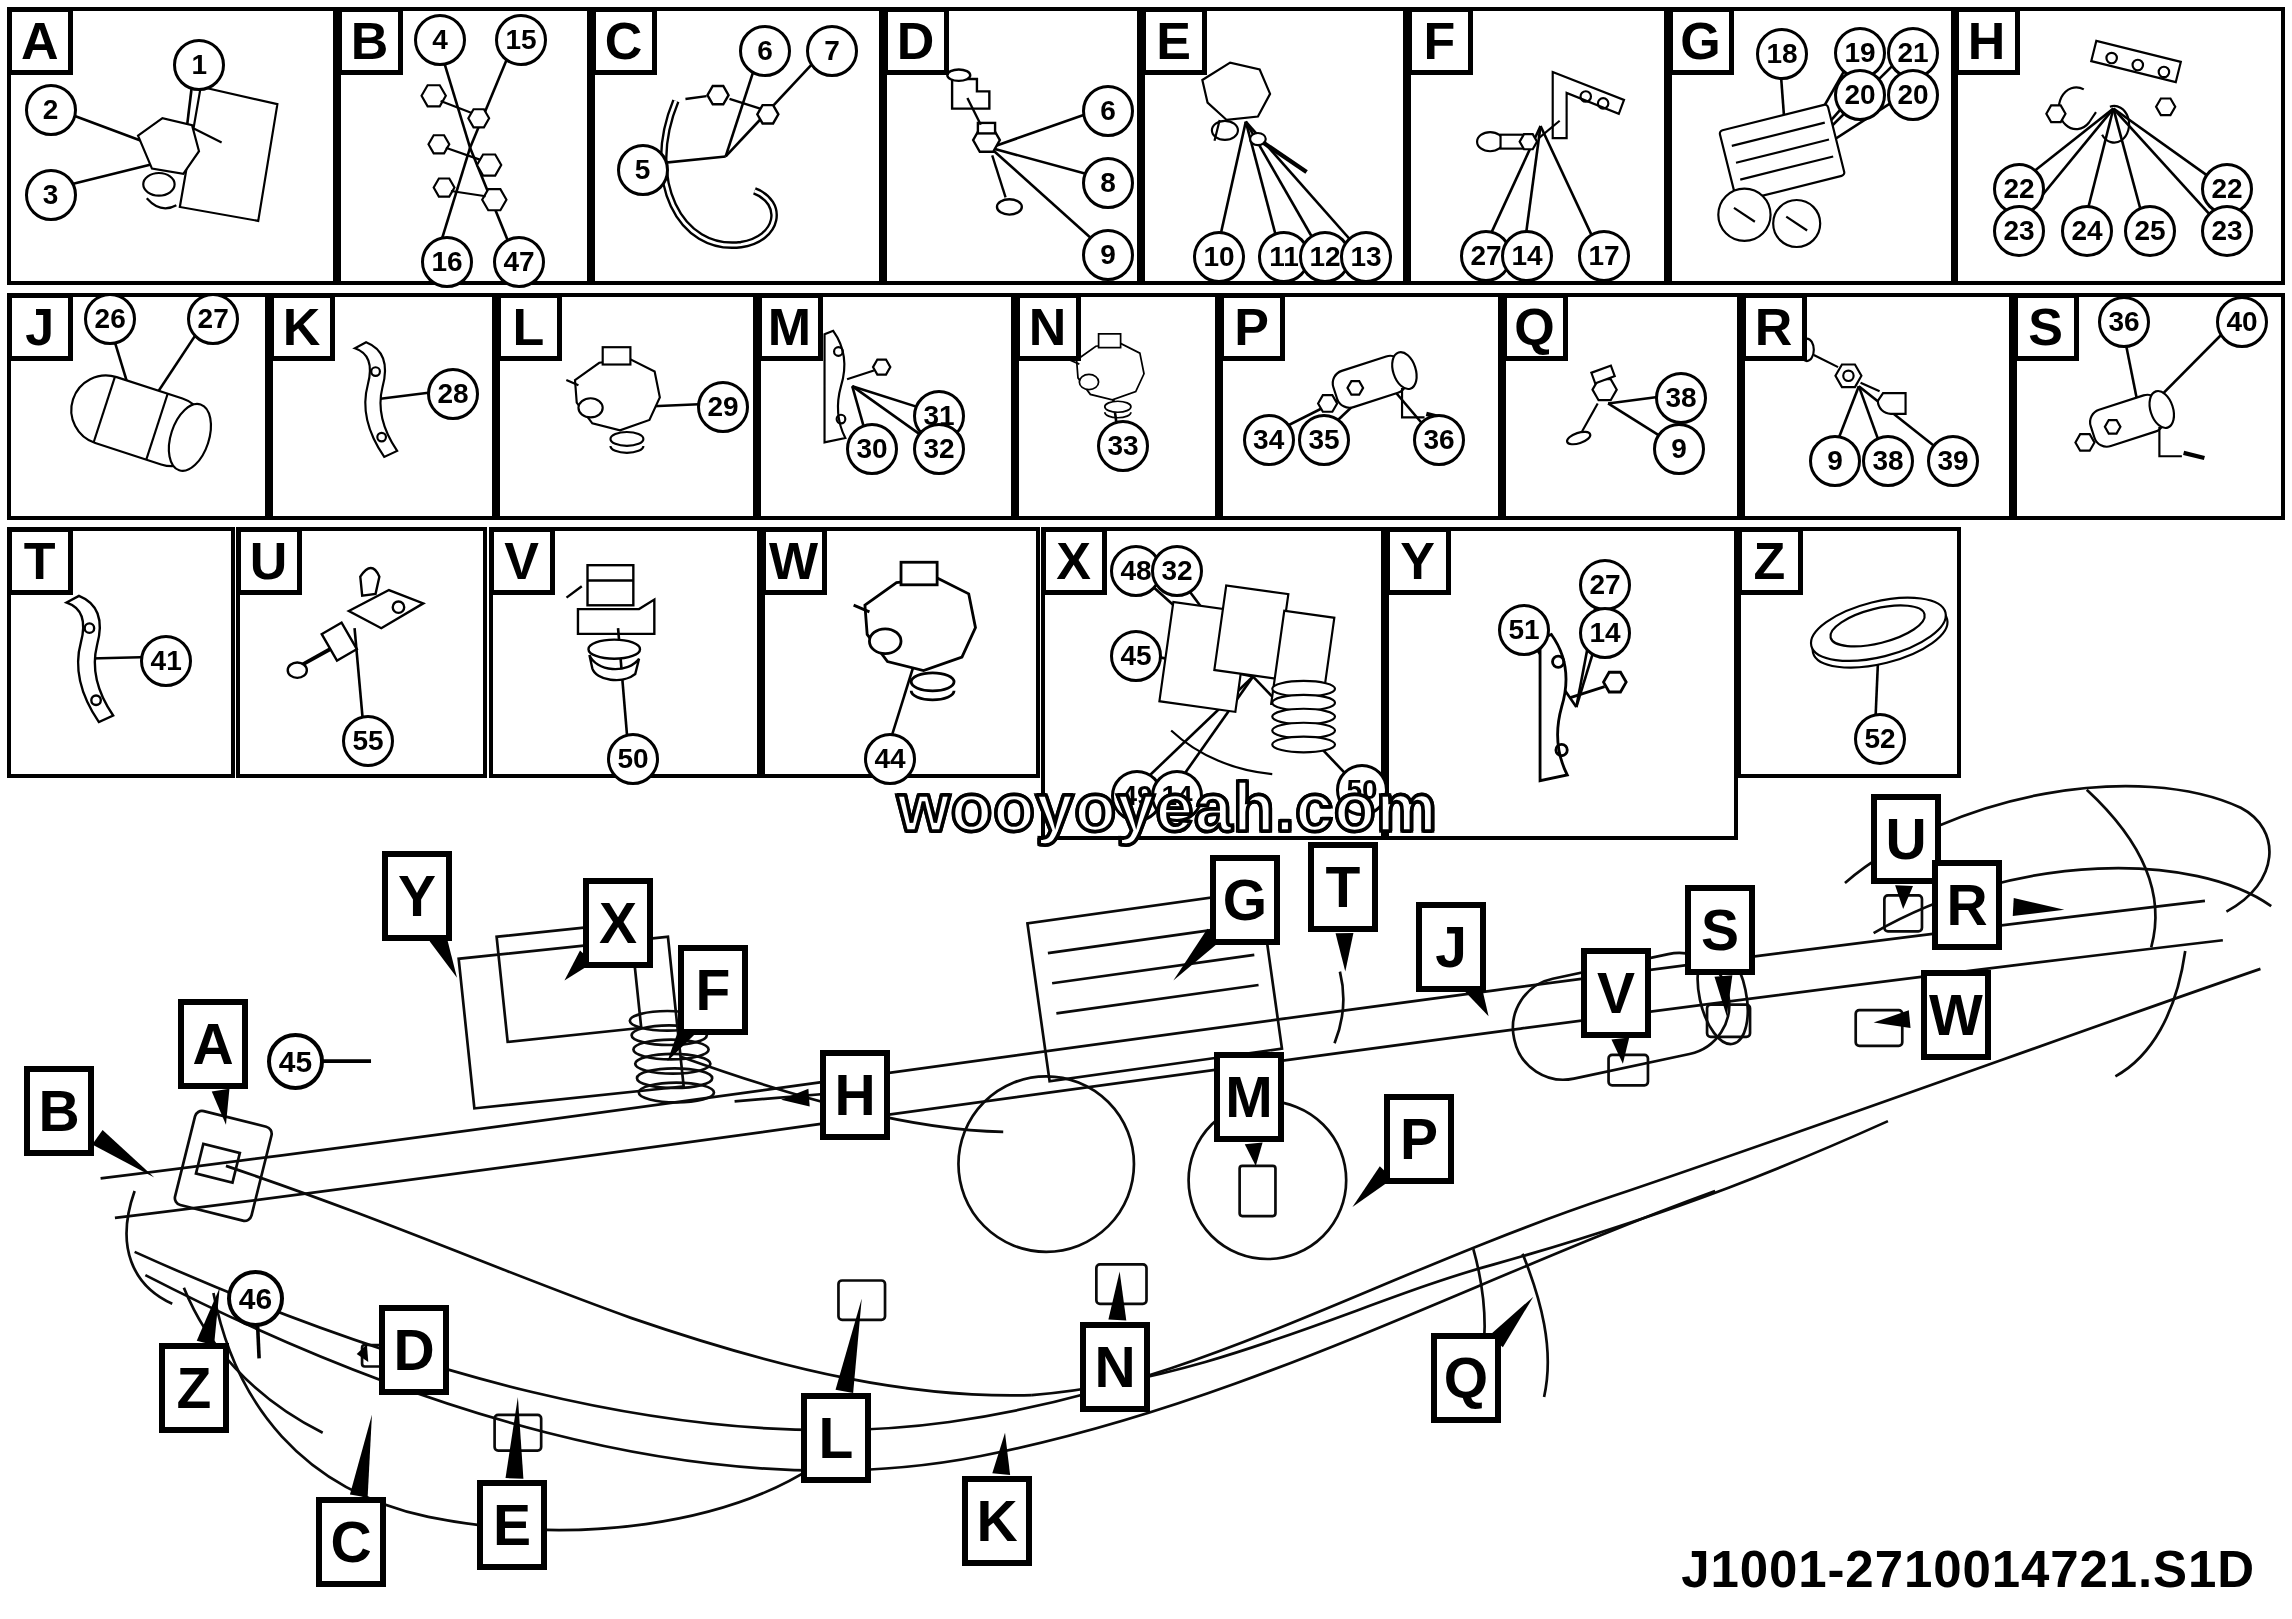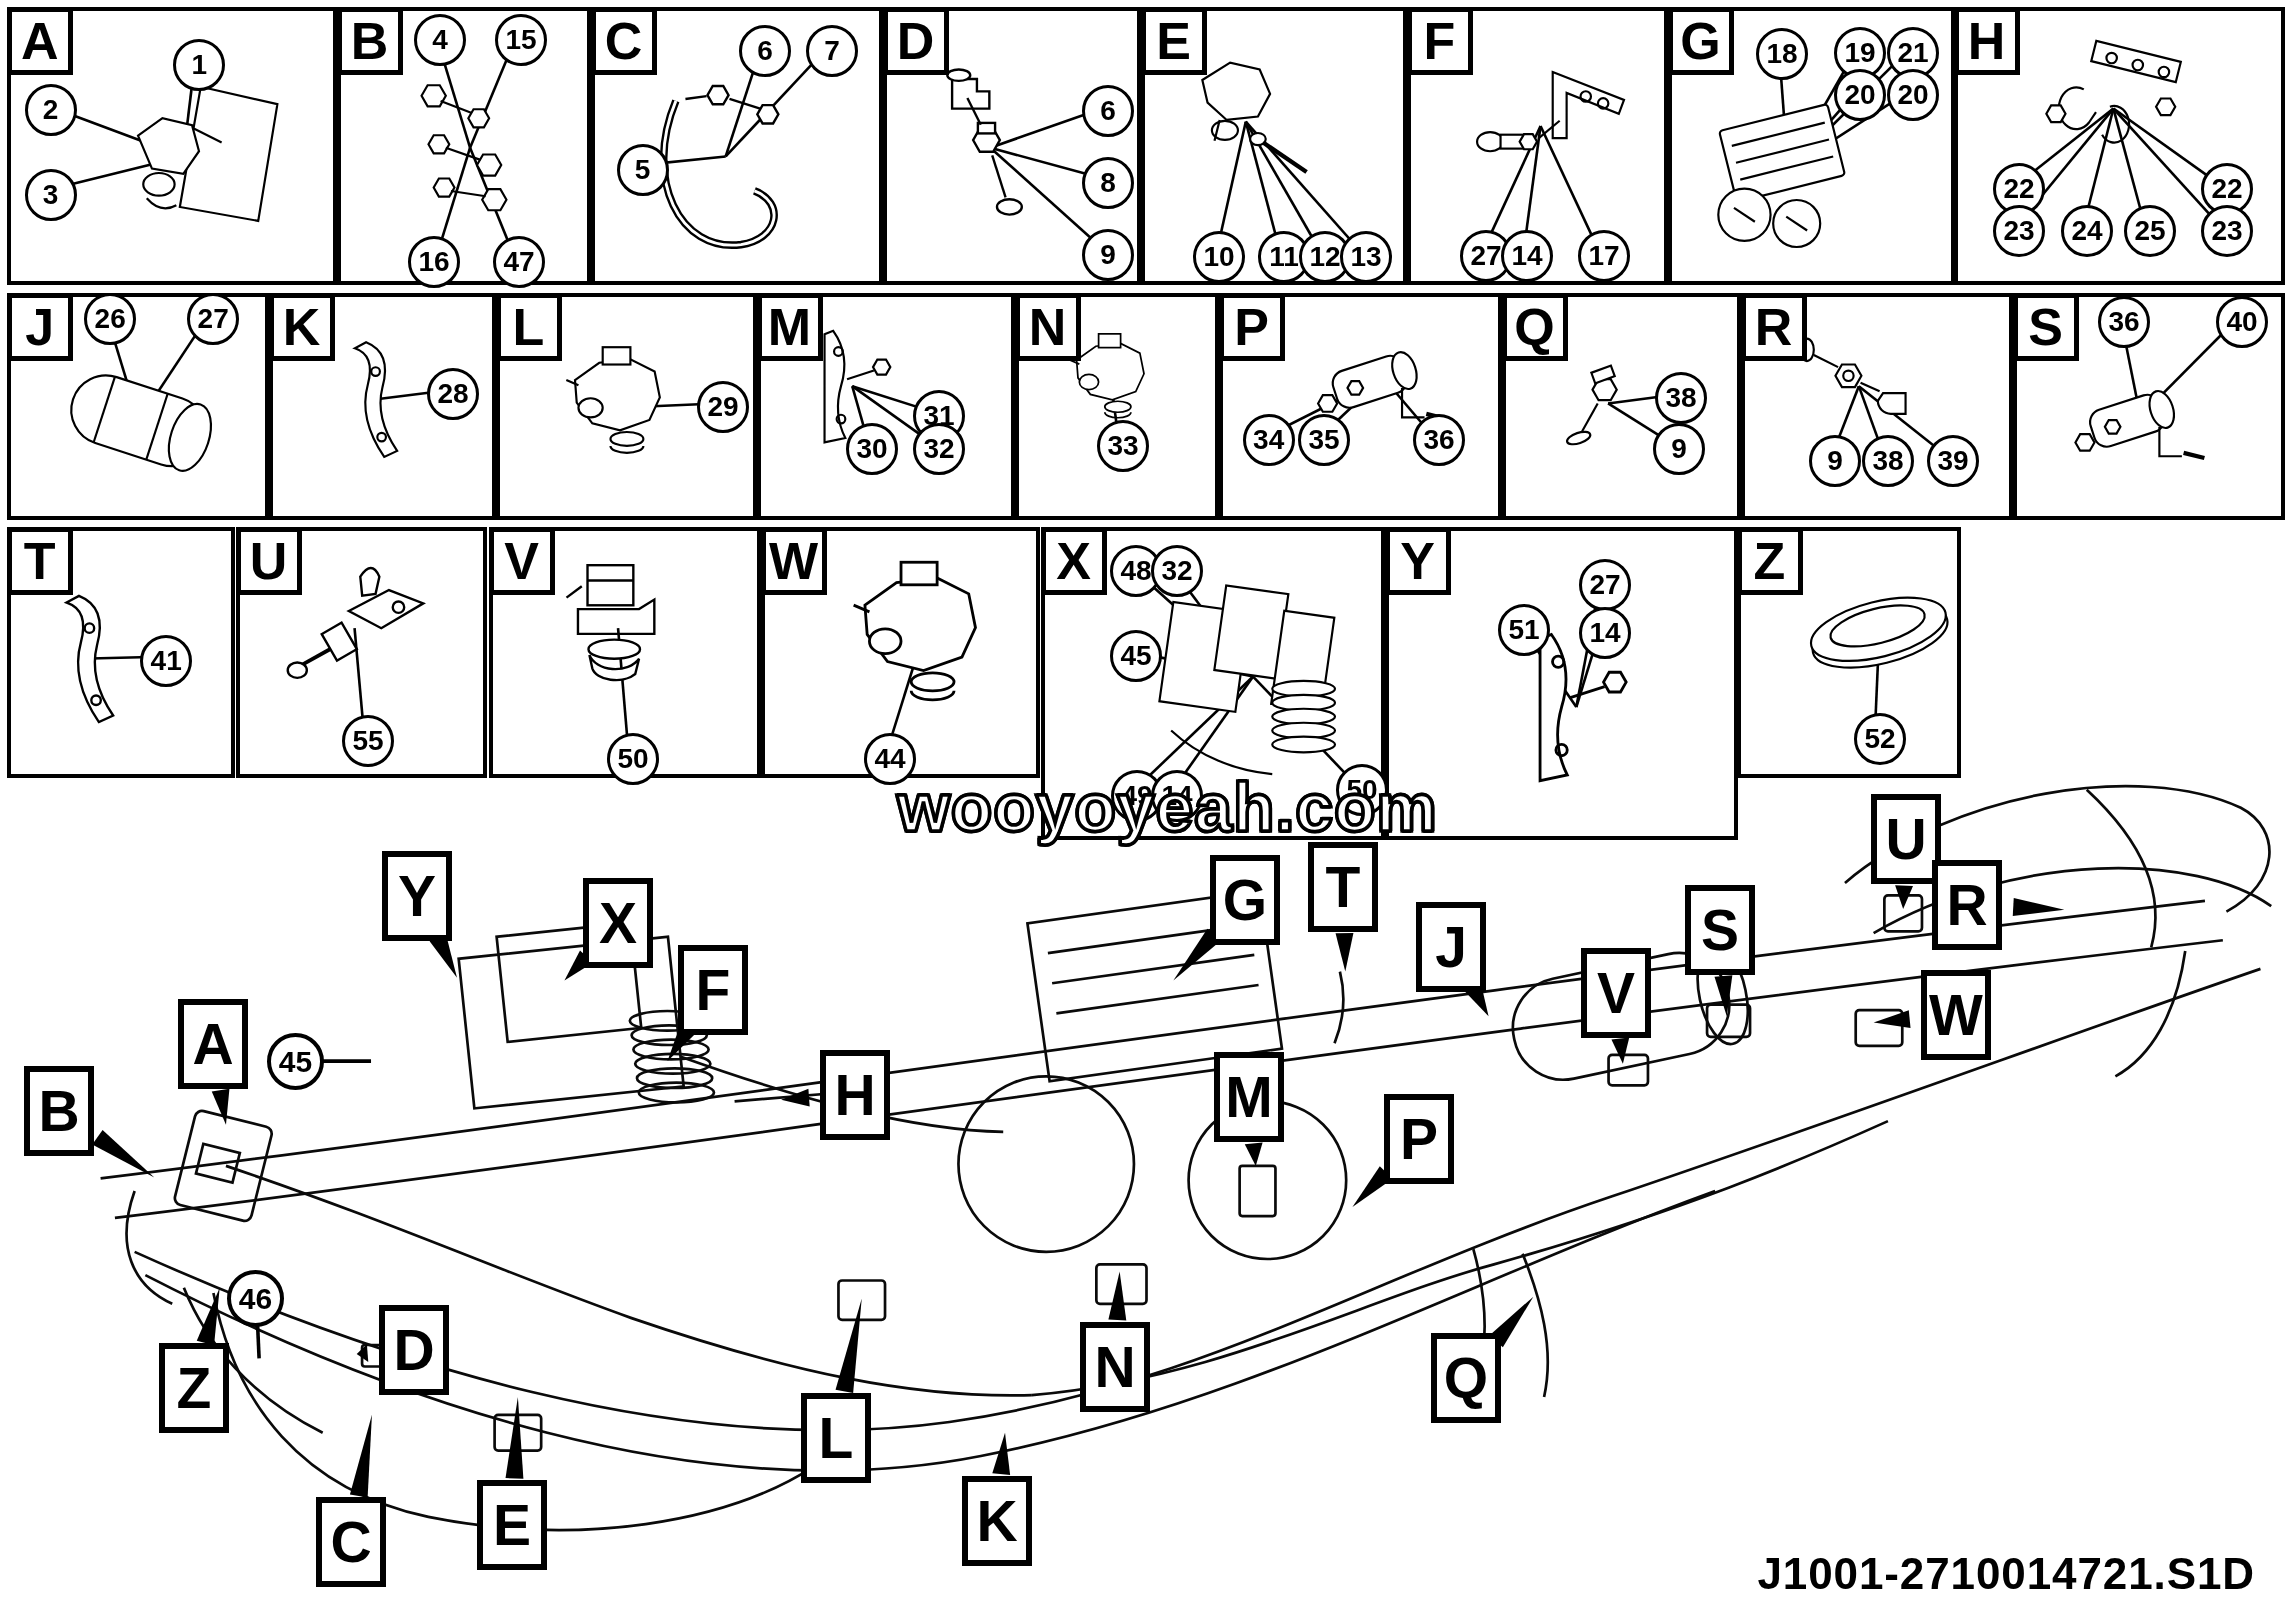--- a/index.html
+++ b/index.html
@@ -15,21 +15,21 @@
   .asm-label{position:absolute;width:70px;height:90px;border:6.3px solid #000;background:#fff;
              display:flex;align-items:center;justify-content:center;font-size:57px;font-weight:bold;z-index:4;}
   .asm-circle{position:absolute;width:57px;height:57px;border:4.5px solid #000;border-radius:50%;background:#fff;
               display:flex;align-items:center;justify-content:center;font-size:30px;font-weight:bold;z-index:4;}
   #assembly-svg{position:absolute;left:0;top:0;z-index:1;}
   .wm-outline{position:absolute;left:897px;top:768px;font-size:68px;font-weight:bold;color:#fff;
               -webkit-text-stroke:3.6px #000;text-shadow:1.8px 0 #000,-1.8px 0 #000,0 1.8px #000,0 -1.8px #000;
               letter-spacing:0.9px;z-index:6;white-space:nowrap;}
   .wm-blue{position:absolute;left:942px;top:792px;font-size:42px;font-weight:bold;color:#2e7bd6;opacity:.95;
            z-index:7;white-space:nowrap;letter-spacing:0.9px;}
-  .drawing-number{position:absolute;right:38px;bottom:19.7px;font-size:44px;font-weight:bold;z-index:4;letter-spacing:0.9px;}
+  .drawing-number{position:absolute;right:38px;bottom:19.7px;font-size:51px;font-weight:bold;z-index:4;letter-spacing:0.9px;}
 </style>
 </head>
 <body>
 
 <div id="canvas">
 
   <svg id="assembly-svg" width="2293" height="1619" viewBox="0 0 2560 1808">
     <g stroke="#0a0a0a" fill="none" stroke-width="3">
       <path d="M112,1316 C640,1252 1560,1112 2462,1006"></path>
       <path d="M128,1360 C660,1296 1580,1156 2482,1050"></path>
@@ -150,21 +150,21 @@
           <path d="M8,20 L15,7.82 L29,7.82 L36,20 L29,32.18 L15,32.18 Z"></path>
           <line x1="-28" y1="0" x2="12" y2="14"></line>
           <path d="M-42,46 L-36,35.56 L-24,35.56 L-18,46 L-24,56.44 L-36,56.44 Z"></path>
           <path d="M14,60 L21,47.82 L35,47.82 L42,60 L35,72.18 L21,72.18 Z"></path>
           <line x1="-22" y1="50" x2="18" y2="56"></line>
         </g>
       </svg>
       <div class="letterbox">B</div>
       <div class="callout" style="left: 73px; top: 2.7px;">4</div>
       <div class="callout" style="left: 154px; top: 2.7px;">15</div>
-      <div class="callout" style="left: 67px; top: 225px;">16</div>
+      <div class="callout" style="left: 80px; top: 225px;">16</div>
       <div class="callout" style="left: 152px; top: 225px;">47</div>
     </div>
     <div class="section" style="left: 591px; top: 7.2px; width: 292px; height: 278px;">
       <svg class="secsvg" viewBox="0 0 326 310">
         <g stroke="#000" stroke-width="3">
           <line x1="190" y1="44" x2="150" y2="167"></line>
           <line x1="265" y1="44" x2="150" y2="167"></line>
           <line x1="53" y1="177" x2="150" y2="167"></line>
         </g>
         <g fill="#fff" stroke="#000" stroke-width="2.5" transform="translate(150,167) scale(1.1)">

